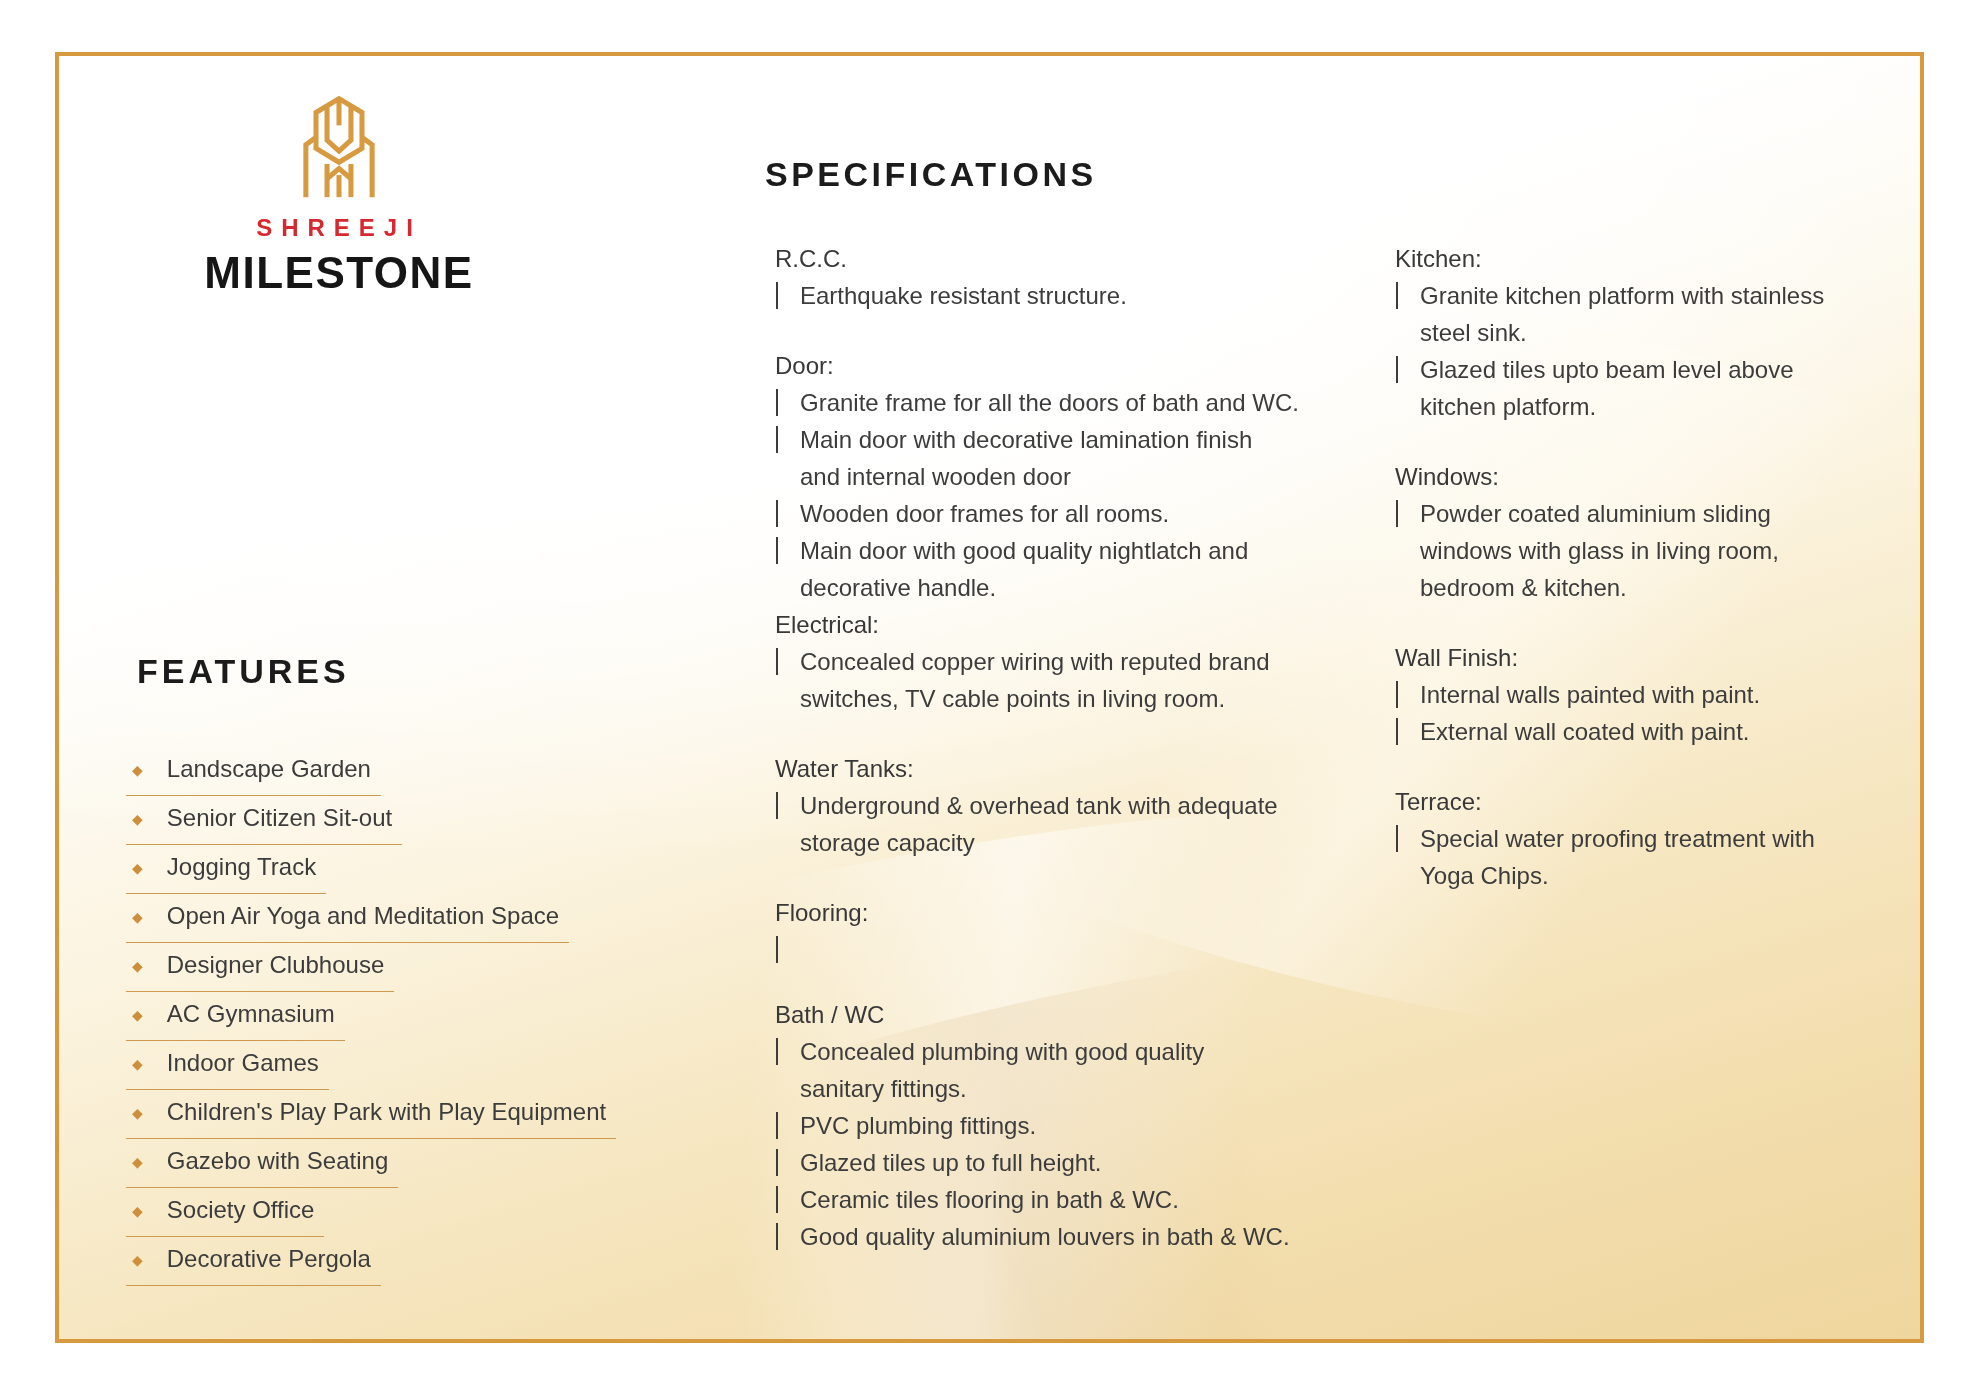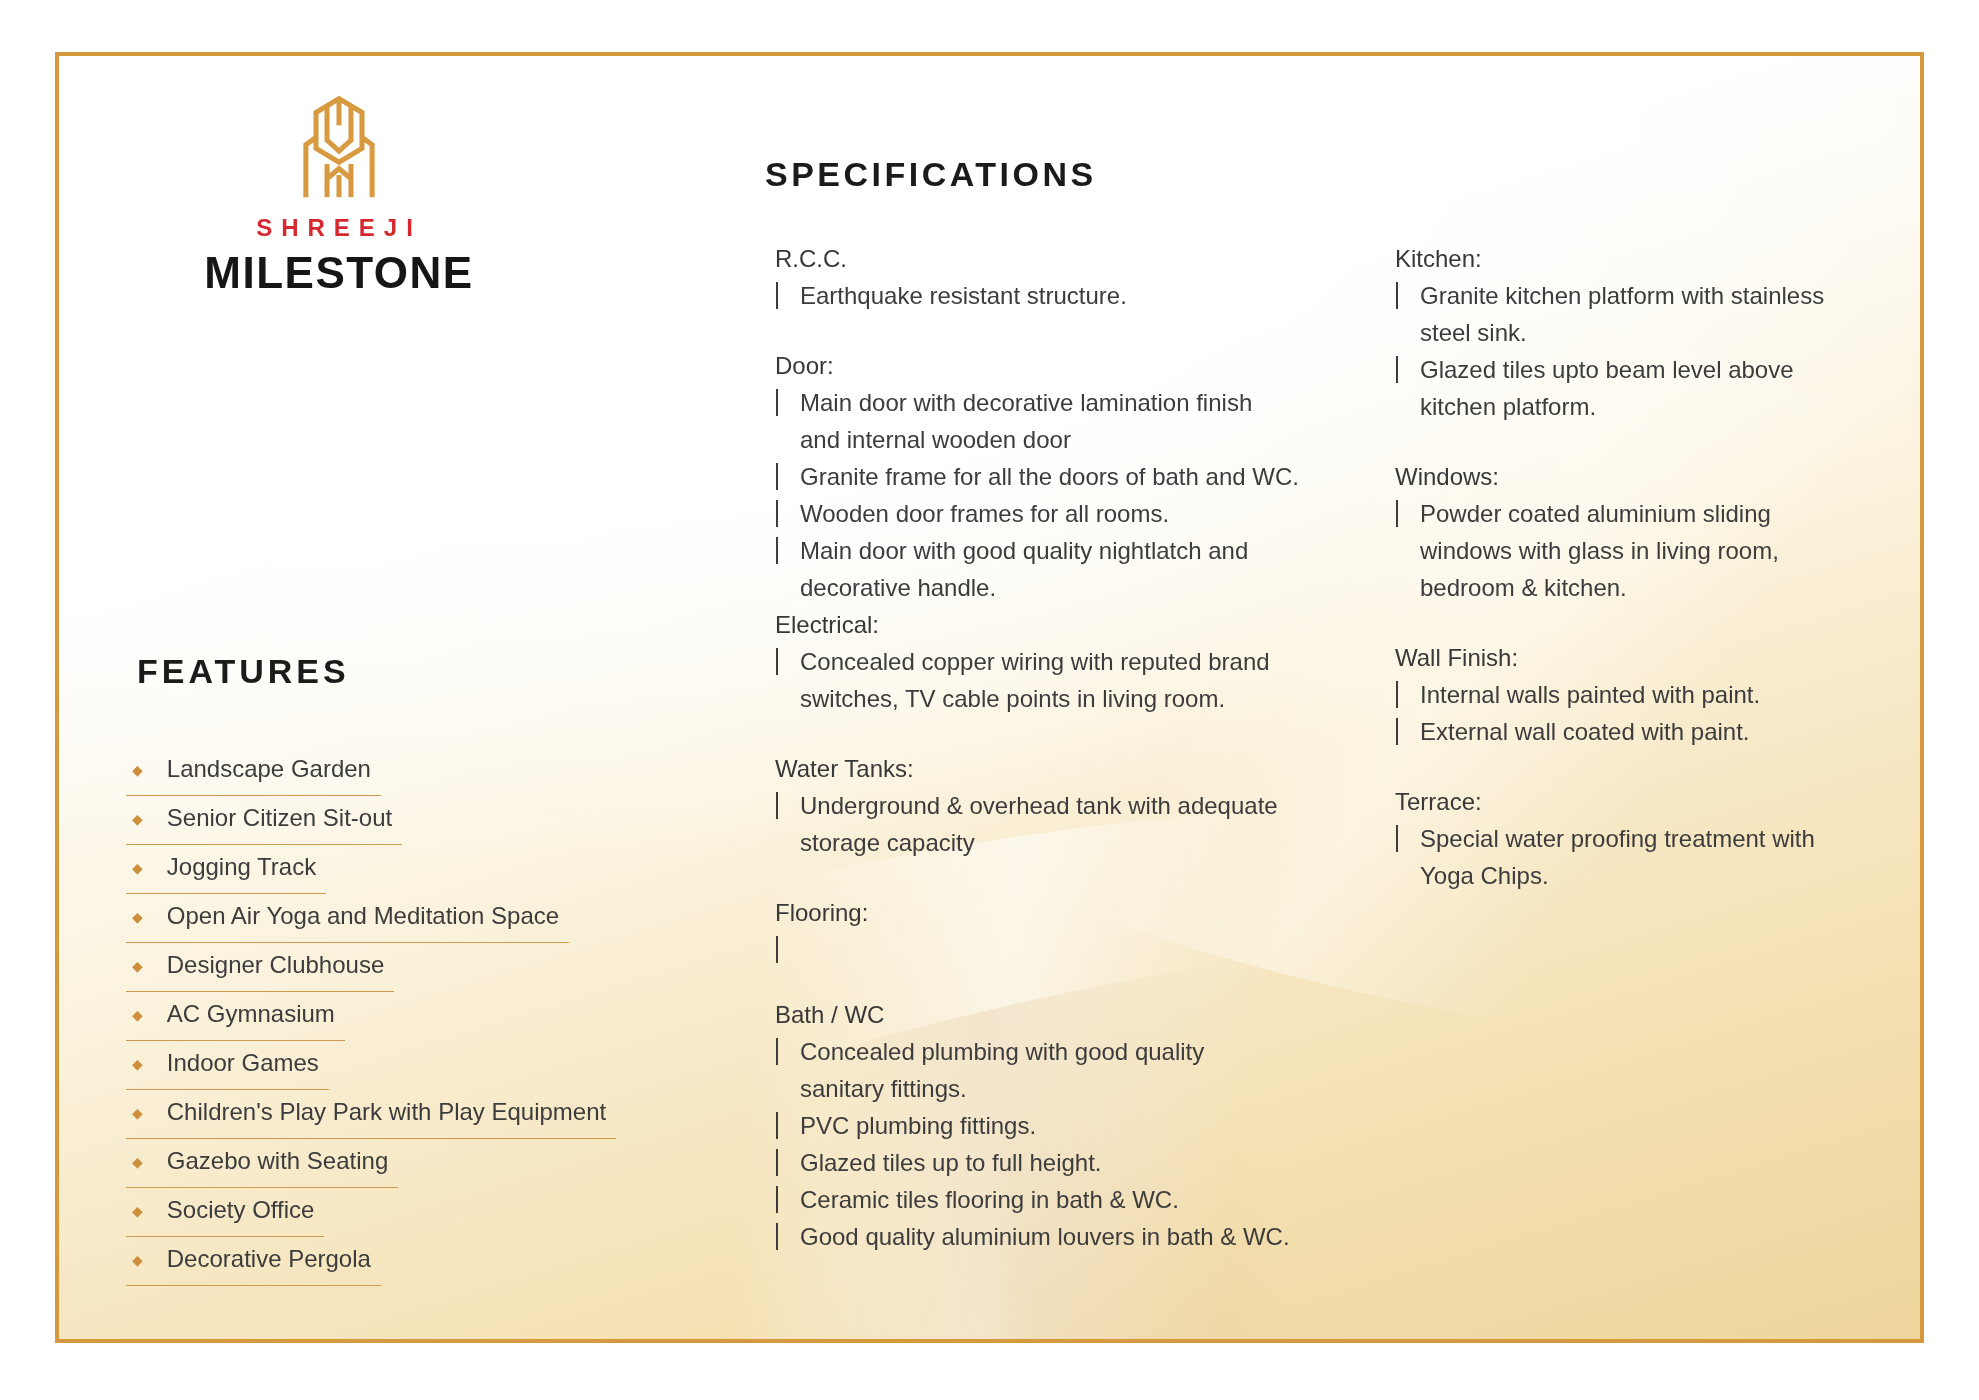--- a/index.html
+++ b/index.html
@@ -171,26 +171,26 @@
         <div class="item">
           <span class="pipe"></span>
           <span class="txt">Earthquake resistant structure.</span>
         </div>
       </div>
 
       <div class="section">
         <div class="section-heading">Door:</div>
         <div class="item">
           <span class="pipe"></span>
+          <span class="txt">Granite frame for all the doors of bath and WC.</span>
+        </div>
+        <div class="item">
+          <span class="pipe"></span>
           <span class="txt">Main door with decorative lamination finish
 and internal wooden door</span>
-        </div>
-        <div class="item">
-          <span class="pipe"></span>
-          <span class="txt">Granite frame for all the doors of bath and WC.</span>
         </div>
         <div class="item">
           <span class="pipe"></span>
           <span class="txt">Wooden door frames for all rooms.</span>
         </div>
         <div class="item">
           <span class="pipe"></span>
           <span class="txt">Main door with good quality nightlatch and
 decorative handle.</span>
         </div>

